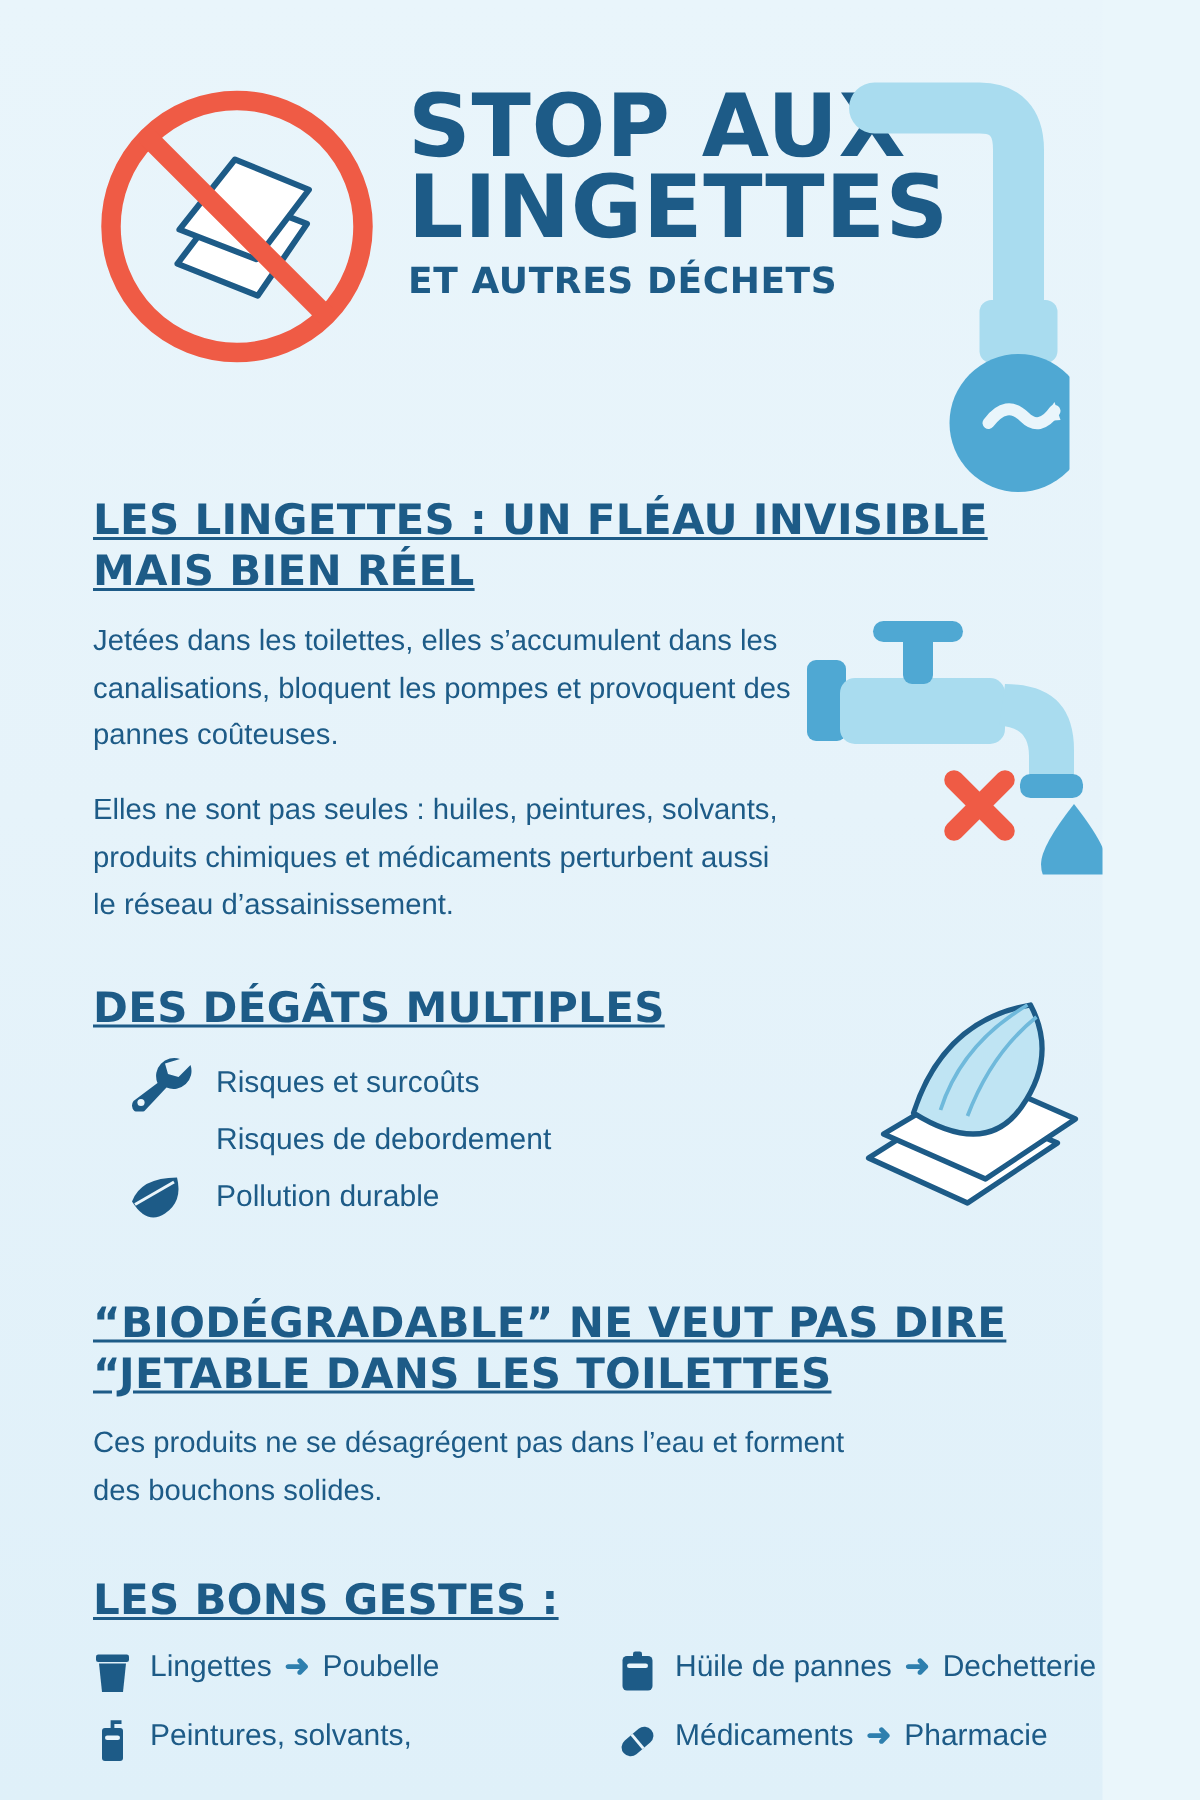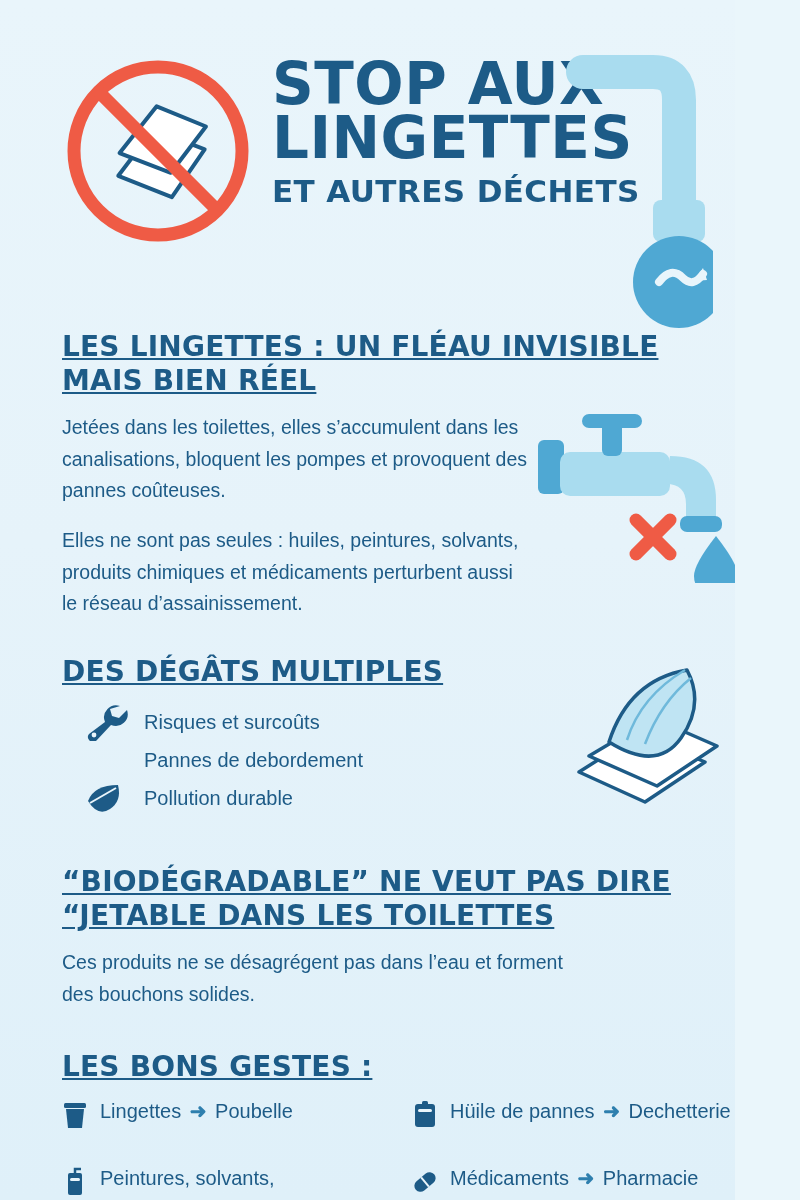--- a/index.html
+++ b/index.html
@@ -44,21 +44,21 @@
     font-weight: bold;
     font-size: 58px;
     line-height: 0.93;
     letter-spacing: 0.5px;
     color: #1d5b87;
     text-transform: uppercase;
   }
   .title-sub {
     font-family: "DejaVu Sans", sans-serif;
     font-weight: bold;
-    font-size: 31px;
+    font-size: 24px;
     line-height: 1.12;
     letter-spacing: 0.4px;
     color: #1d5b87;
     text-transform: uppercase;
     margin-top: 8px;
   }
   .pipe-art {
     position: absolute;
     right: 22px;
     top: 50px;
@@ -116,21 +116,21 @@
   }
   .bullet-spacer {
     width: 46px;
     flex: 0 0 46px;
   }
 
   
   .gestes-grid {
     display: grid;
     grid-template-columns: 350px 350px;
-    row-gap: 35px;
+    row-gap: 14px;
   }
   .geste {
     display: flex;
     align-items: flex-start;
     gap: 12px;
   }
   .geste-ico {
     width: 26px;
     height: 30px;
     flex: 0 0 26px;
@@ -224,21 +224,21 @@
           <svg width="46" height="38" viewBox="0 0 46 38">
             <path d="M36 3 a12 12 0 0 0 -15 16 L5 31 a5 5 0 0 0 7 7 L27 22 a12 12 0 0 0 16 -15 l-8 8 -7 -2 -2 -7 z" fill="#1d5b87"></path>
             <circle cx="10" cy="32" r="2.4" fill="#e9f5fb"></circle>
           </svg>
         </span>
         <span class="bullet-text">Risques et surcoûts</span>
       </div>
 
       <div class="bullet-row">
         <span class="bullet-spacer"></span>
-        <span class="bullet-text">Pannes de debordement</span>
+        <span class="bullet-text">Risques de debordement</span>
       </div>
 
       <div class="bullet-row">
         <span class="bullet-icon">
           <svg width="46" height="38" viewBox="0 0 46 38">
             <path d="M4 22 q6 -16 30 -16 q4 16 -8 24 q-12 8 -22 -8 z" fill="#1d5b87"></path>
             <line x1="6" y1="24" x2="32" y2="9" stroke="#e9f5fb" stroke-width="2"></line>
           </svg>
         </span>
         <span class="bullet-text">Pollution durable</span>

